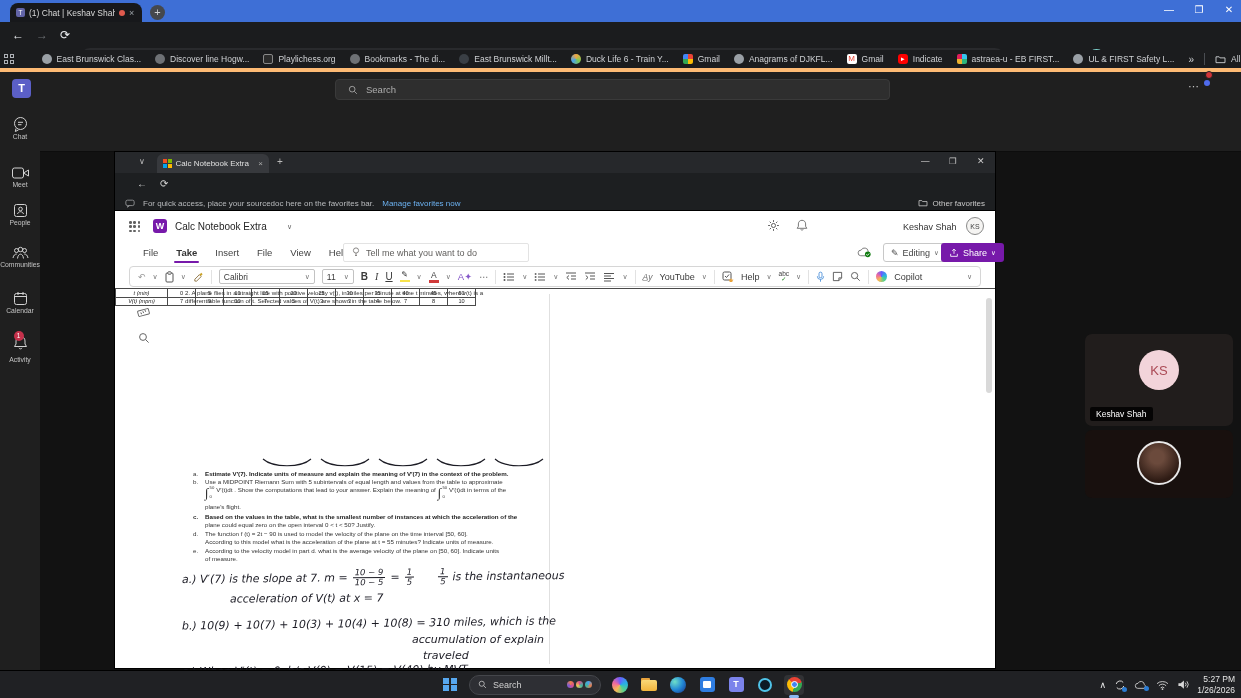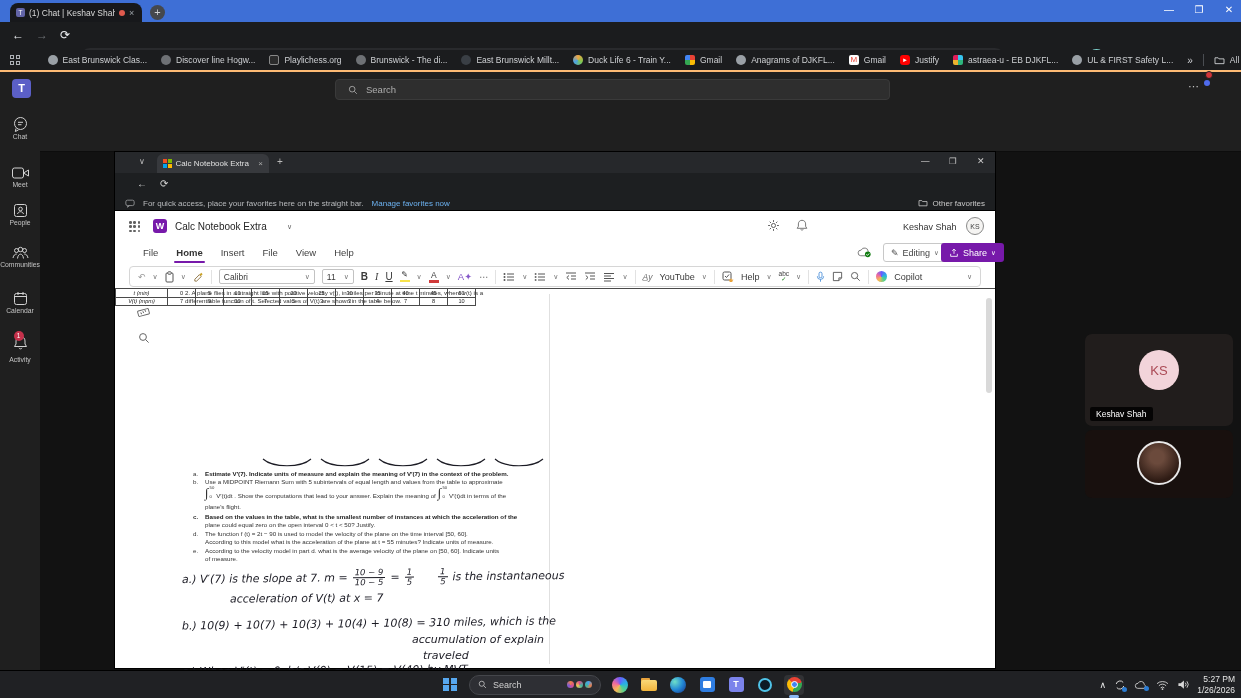--- a/index.html
+++ b/index.html
@@ -1,36 +1,36 @@
 <!DOCTYPE html>
 <html><head>
 <meta charset="utf-8">
 <style>
 *{box-sizing:border-box;margin:0;padding:0}
 body{background:#000;font-family:"Liberation Sans",sans-serif}
 #screen{position:relative;width:1241px;height:698px;background:#161616;overflow:hidden;color:#ddd}
 .abs{position:absolute}
-.flex{display:flex;align-items:flex-end}
+.flex{display:flex;align-items:flex-start}
 svg{display:block}
 
 #titlebar{left:0;top:0;width:1241px;height:22px;background:#3e6fd6}
 #host-tab{left:10px;top:3px;width:132px;height:19px;background:#17181b;border-radius:8px 8px 0 0;display:flex;align-items:center;padding:0 6px;gap:4px}
 #host-tab .t{font-size:8.5px;color:#d8d8d8;white-space:nowrap;overflow:hidden;max-width:86px}
 .windot{width:6px;height:6px;border-radius:50%}
 #newtab{left:150px;top:5px;width:15px;height:15px;border-radius:50%;background:#45484d;color:#cfd1d4;font-size:11px;line-height:14px;text-align:center}
 .winctl{top:4px;color:#fff;font-size:10px;width:14px;text-align:center}
 #toolbar{left:0;top:22px;width:1241px;height:28px;background:#1b1c1e}
 .navg{color:#e8eaed;font-size:12px;top:28px}
 #urlpill{left:80px;top:26px;width:925px;height:20px;border-radius:10px;background:#292a2d;display:flex;align-items:center;padding:0 8px;gap:6px}
 #urlpill .host{font-size:9px;color:#e8eaed}
 #urlpill .path{font-size:9px;color:#9aa0a6}
 .chip{width:14px;height:14px;border-radius:50%;background:#3c4043;display:flex;align-items:center;justify-content:center}
 .pill-ic{margin-left:auto}
 .tbic{color:#c8c9cb;font-size:11px}
-#bookmarks{left:0;top:50px;width:1241px;height:22px;background:#1b1c1e;display:flex;align-items:center;padding:0 10px;gap:14px;border-bottom:2px solid #fdba74}
+#bookmarks{left:0;top:50px;width:1241px;height:22px;background:#1b1c1e;display:flex;align-items:center;padding:0 4px;gap:14px;border-bottom:4px solid #fdba74}
 .bm{display:flex;align-items:center;gap:5px;font-size:8.5px;color:#cfd1d4;white-space:nowrap}
 .fav{width:10px;height:10px;border-radius:50%;background:#5f6368;flex:none}
 .sep-v{width:1px;height:12px;background:#4a4d52}
 
 #tmheader{left:0;top:72px;width:1241px;height:34px;background:#1f1f1f}
 #tmsearch{left:335px;top:82px;width:555px;height:21px;background:#2e2e2e;border:1px solid #3a3a3a;border-radius:4px;display:flex;align-items:center;gap:8px;padding:0 12px;font-size:9.5px;color:#adadad}
 #meetbar{left:40px;top:106px;width:1201px;height:46px;background:#1f1f1f;border-bottom:1px solid #0d0d0d}
 #timer{left:58px;top:119px;display:flex;align-items:center;gap:8px;font-size:10.5px;color:#e9e9e9}
 #controls{right:6px;top:108px;display:flex;align-items:flex-start;gap:4px}
 .ctl{width:40px;text-align:center;color:#c9c9c9}
@@ -185,21 +185,21 @@
     <span class="bm">
         <i class="fav" style="background:#6e7175"></i>
         <span>Discover line Hogw...</span>
       </span>
     <span class="bm">
         <i class="fav" style="background:#2b2b2b;border:1px solid #888;border-radius:2px"></i>
         <span>Playlichess.org</span>
       </span>
     <span class="bm">
         <i class="fav" style="background:#6e7175"></i>
-        <span>Brunswick - The di...</span>
+        <span>Bookmarks - The di...</span>
       </span>
     <span class="bm">
         <i class="fav" style="background:#3a3f45"></i>
         <span>East Brunswick Millt...</span>
       </span>
     <span class="bm">
         <i class="fav" style="background:conic-gradient(#f2a541,#7ec850,#4aa3e8,#f2a541)"></i>
         <span>Duck Life 6 - Train Y...</span>
       </span>
     <span class="bm">
@@ -209,25 +209,25 @@
     <span class="bm">
         <i class="fav" style="background:#9aa0a6"></i>
         <span>Anagrams of DJKFL...</span>
       </span>
     <span class="bm">
         <i class="fav" style="background:#fff;border-radius:2px;color:#ea4335;font-style:normal;font-size:8px;line-height:10px;text-align:center">M</i>
         <span>Gmail</span>
       </span>
     <span class="bm">
         <i class="fav" style="background:#f00;border-radius:3px;color:#fff;font-style:normal;font-size:7px;line-height:10px;text-align:center">▸</i>
-        <span>Justify</span>
+        <span>Indicate</span>
       </span>
     <span class="bm">
         <i class="fav" style="border-radius:2px;background:conic-gradient(#36c5f0 0 25%,#2eb67d 0 50%,#ecb22e 0 75%,#e01e5a 0)"></i>
-        <span>astraea-u - EB DJKFL...</span>
+        <span>astraea-u - EB FIRST...</span>
       </span>
     <span class="bm">
         <i class="fav" style="background:#9aa0a6"></i>
         <span>UL &amp; FIRST Safety L...</span>
       </span>
     <span style="margin-left:auto;display:flex;align-items:center;gap:10px">
       <span style="font-size:10px;color:#cfd1d4">»</span>
       <span class="sep-v"></span>
       <span class="bm">
         <svg width="11" height="9" viewBox="0 0 12 10">
@@ -447,21 +447,21 @@
         <i style="width:9px;height:9px;border-radius:50%;background:conic-gradient(#f25022,#ffb900,#7fba00,#00a4ef,#f25022)"></i>
         <span>Chat</span>
       </div>
     </div>
 
     <div class="abs" id="efav">
       <svg width="10" height="9" viewBox="0 0 12 10">
           <rect x="1" y="1" width="10" height="6.5" rx="2" fill="none" stroke="#9a9c9f"></rect>
           <path d="M3.5 7.5L3 9.5l2.5-2" fill="none" stroke="#9a9c9f"></path>
         </svg>
-      <span>For quick access, place your favorites here on the straight bar.</span>
+      <span>For quick access, place your sourcedoc here on the favorites bar.</span>
       <a>Manage favorites now</a>
       <span style="margin-left:auto;display:flex;align-items:center;gap:5px">
         <svg width="10" height="8" viewBox="0 0 12 10">
             <path d="M1 2h3.5l1 1.2H11v5.3H1z" fill="none" stroke="#c9c9c9"></path>
           </svg>
         <span style="color:#c9c9c9">Other favorites</span>
       </span>
     </div>
 
     <div class="abs" id="whdr">
@@ -490,26 +490,33 @@
             <path d="M7.5 1.5c2.8 0 4.5 2 4.5 4.5v3l1.5 2.5H1.5L3 9V6c0-2.5 1.7-4.5 4.5-4.5zM6 12.8a1.6 1.6 0 0 0 3 0" fill="none" stroke="#555"></path>
           </svg>
       </span>
       <span class="abs" style="left:788px;top:11px;font-size:9px;color:#333">Keshav Shah</span>
       <span class="abs" style="left:851px;top:6px;width:18px;height:18px;border-radius:50%;border:1px solid #8a8a8a;color:#444;font-size:7px;display:flex;align-items:center;justify-content:center;background:#f5f4f2">KS</span>
     </div>
 
     <div class="abs" id="wmenu">
       <span class="abs flex" style="left:28px;top:6px">
         <span class="wm">File</span>
-        <span class="wm active" style="font-weight:bold;color:#333">Home</span>
+        <span class="wm active" style="font-weight:bold;color:#333">Take</span>
         <span class="wm">Insert</span>
         <span class="wm">File</span>
         <span class="wm">View</span>
         <span class="wm">Help</span>
       </span>
+      <div class="abs" id="tellme">
+        <svg width="8" height="11" viewBox="0 0 8 11">
+            <circle cx="4" cy="3.5" r="2.6" fill="none" stroke="#8a8886"></circle>
+            <path d="M3 7h2M3 8.5h2" stroke="#8a8886"></path>
+          </svg>
+        <span>Tell me what you want to do</span>
+      </div>
       <span class="abs" style="left:742px;top:5px">
         <svg width="15" height="12" viewBox="0 0 16 12">
             <path d="M4 10a3 3 0 0 1 .4-6A4 4 0 0 1 12 5.4 2.6 2.6 0 0 1 11.6 10z" fill="none" stroke="#777"></path>
             <circle cx="11.5" cy="8.5" r="3" fill="#107c10"></circle>
             <path d="M10 8.5l1.1 1.1 1.9-2" stroke="#fff" fill="none"></path>
           </svg>
       </span>
       <div class="abs" id="editing">
         <span style="font-size:9px">✎</span>
         <span>Editing</span>

